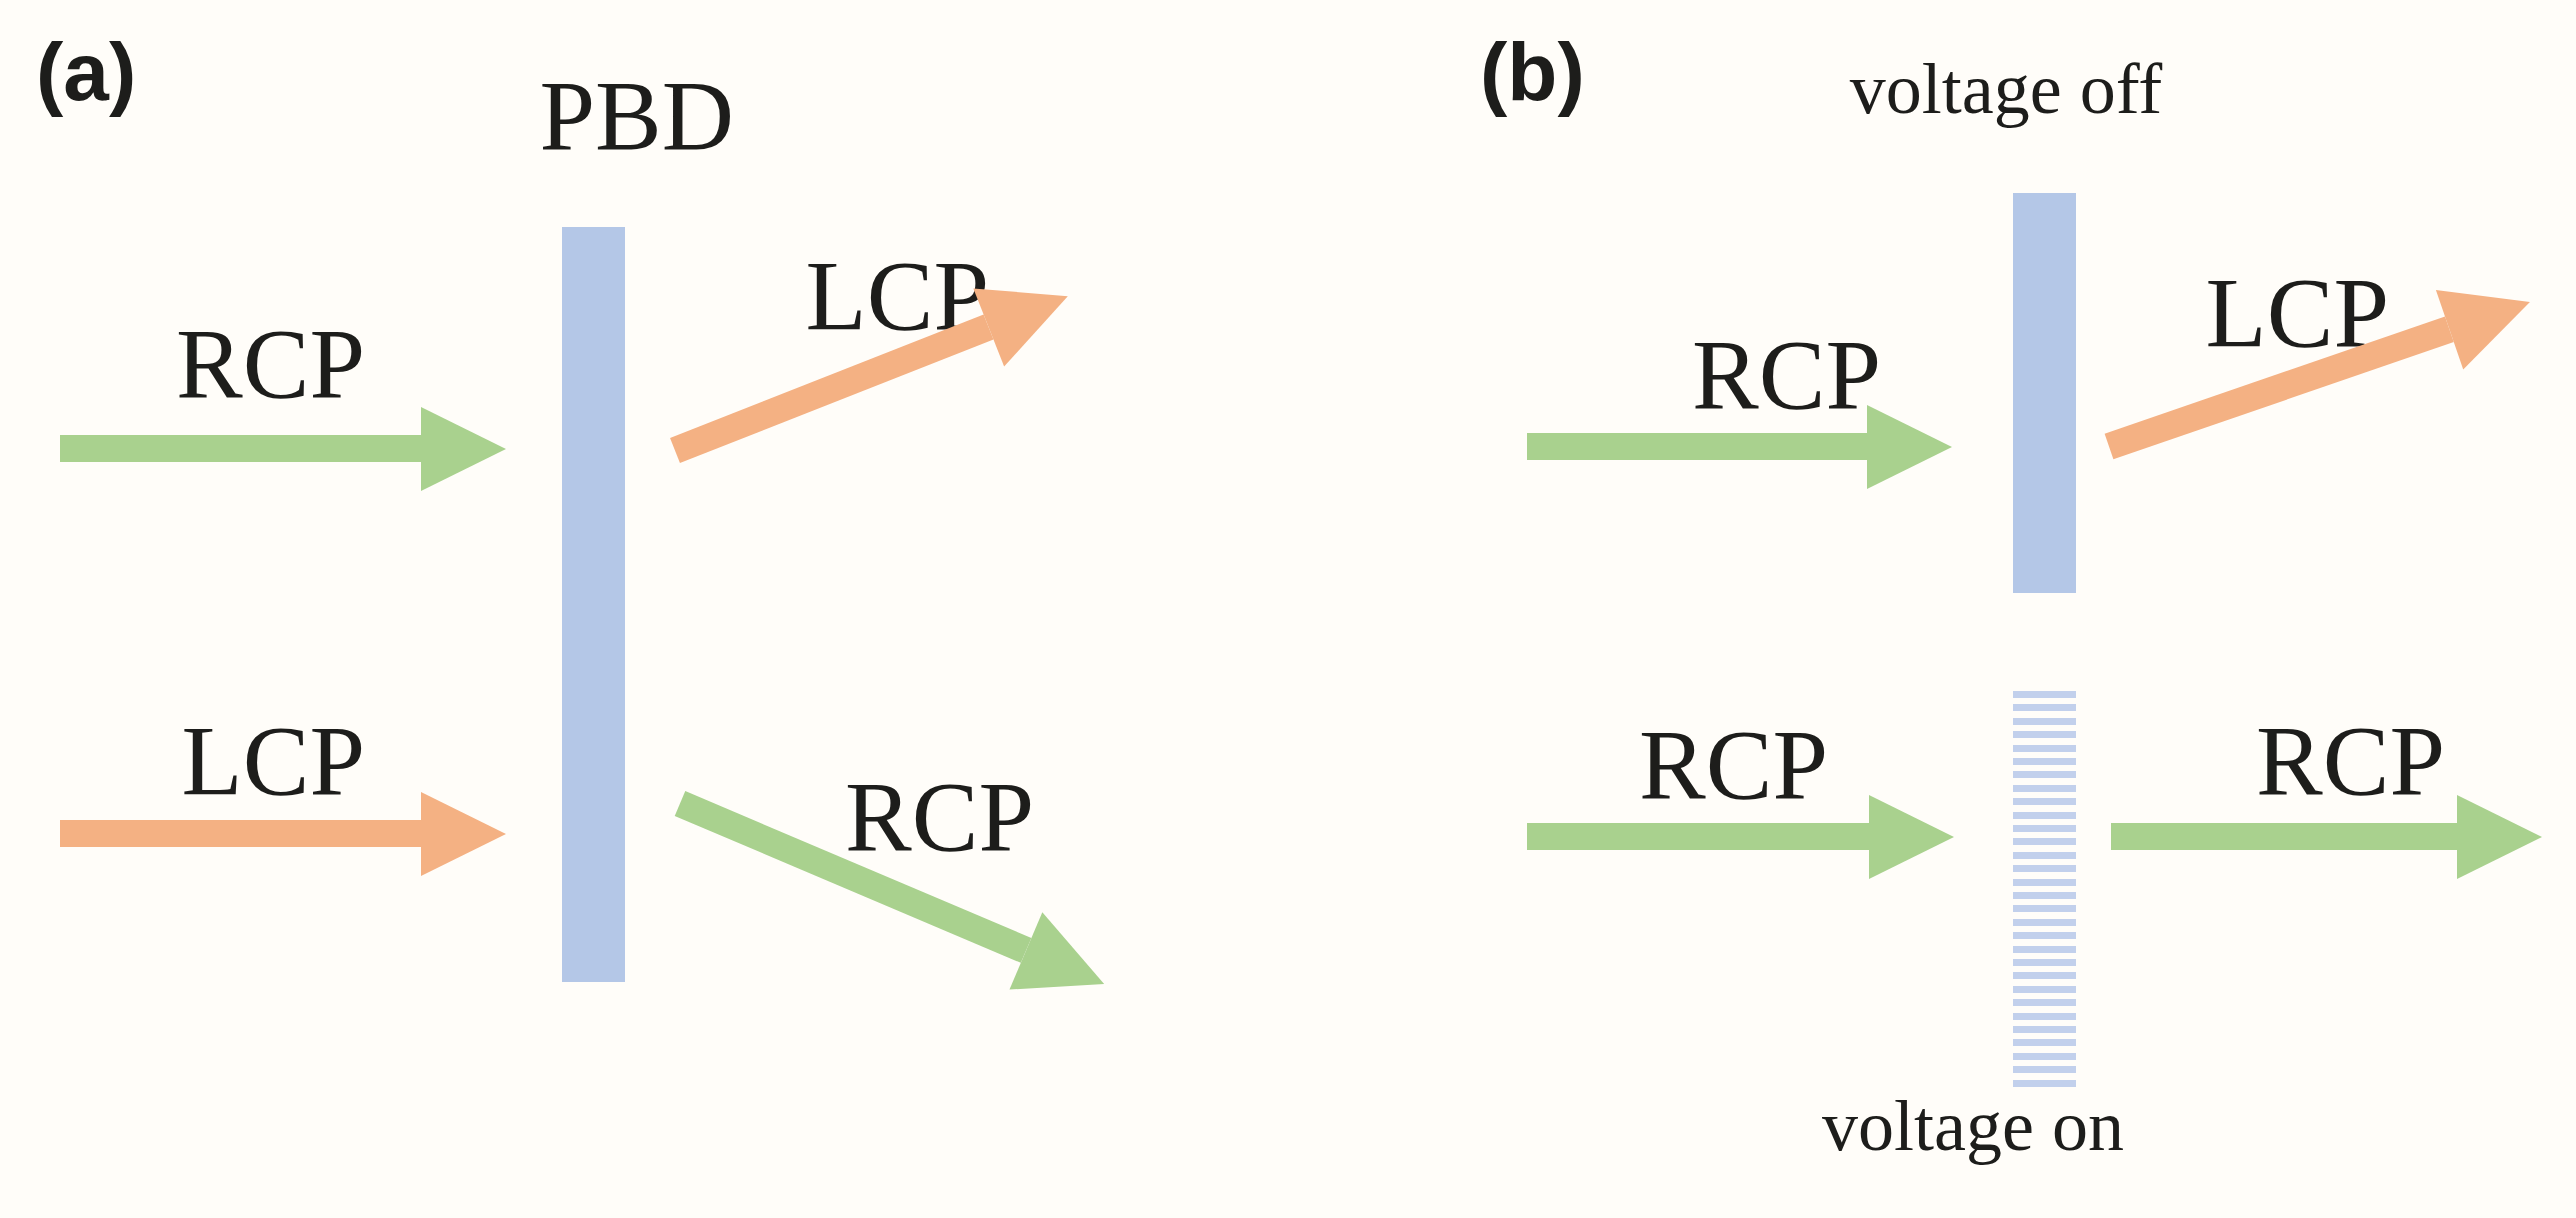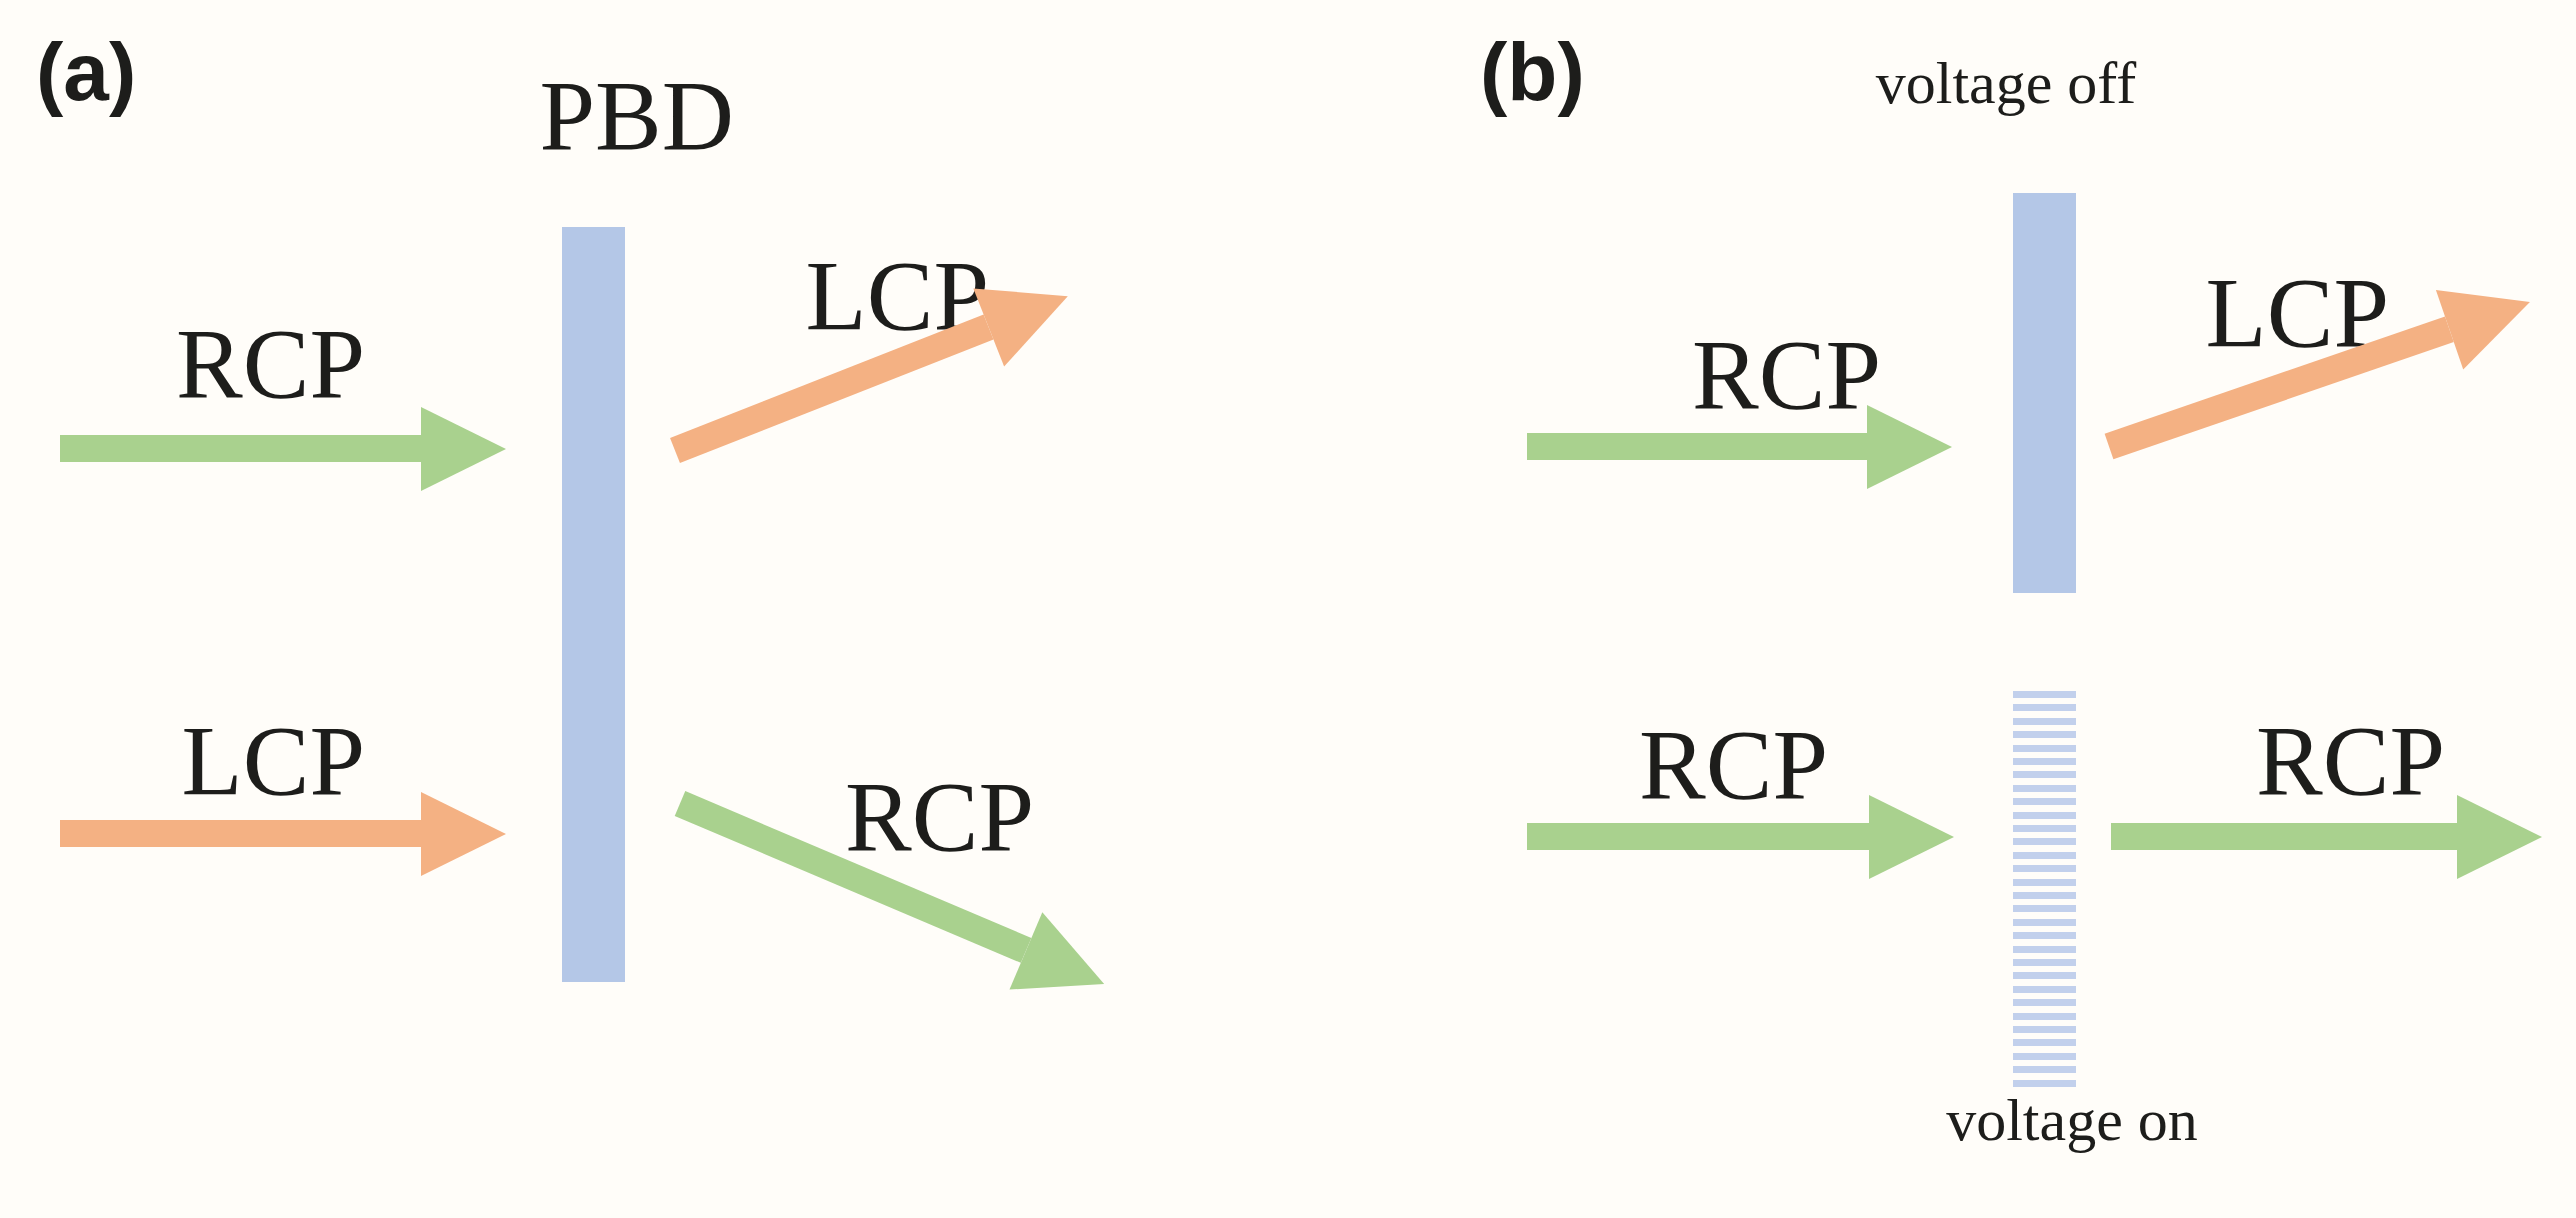--- a/index.html
+++ b/index.html
@@ -10,21 +10,21 @@
   }
   .panel-letter{
     position:absolute; font-family:"Liberation Sans", sans-serif;
     font-weight:700; font-size:82px; line-height:1.1;
   }
   .lbl{
     position:absolute; font-size:100px; line-height:1;
     width:285px; text-align:right; white-space:nowrap;
   }
   .caption{
-    position:absolute; font-size:60px; line-height:1;
+    position:absolute; font-size:72px; line-height:1;
     width:464px; text-align:center; white-space:nowrap;
   }
   .bar{ position:absolute; width:63px; background:var(--blue,#b4c7e7); }
   .bar.striped{
     background:repeating-linear-gradient(
       to bottom,
       var(--stripe,#c2d0ec) 0px, var(--stripe,#c2d0ec) 7.1px,
       rgba(255,255,255,0) 7.1px, rgba(255,255,255,0) 13.4px);
   }
   .arrow{ position:absolute; height:85px; display:flex; align-items:center; }
@@ -111,16 +111,16 @@
     <div class="head"></div>
   </div>
 
   <div class="lbl" style="left:2160px; top:711px;">RCP</div>
 
   <div class="arrow green" style="left:2111px; top:794px; width:431px;">
     <div class="shaft"></div>
     <div class="head"></div>
   </div>
 
-  <div class="caption" style="left:1840px; top:1090px;">voltage on</div>
+  <div class="caption" style="left:1741px; top:1090px;">voltage on</div>
 
 </div>
 
 
 </body></html>

